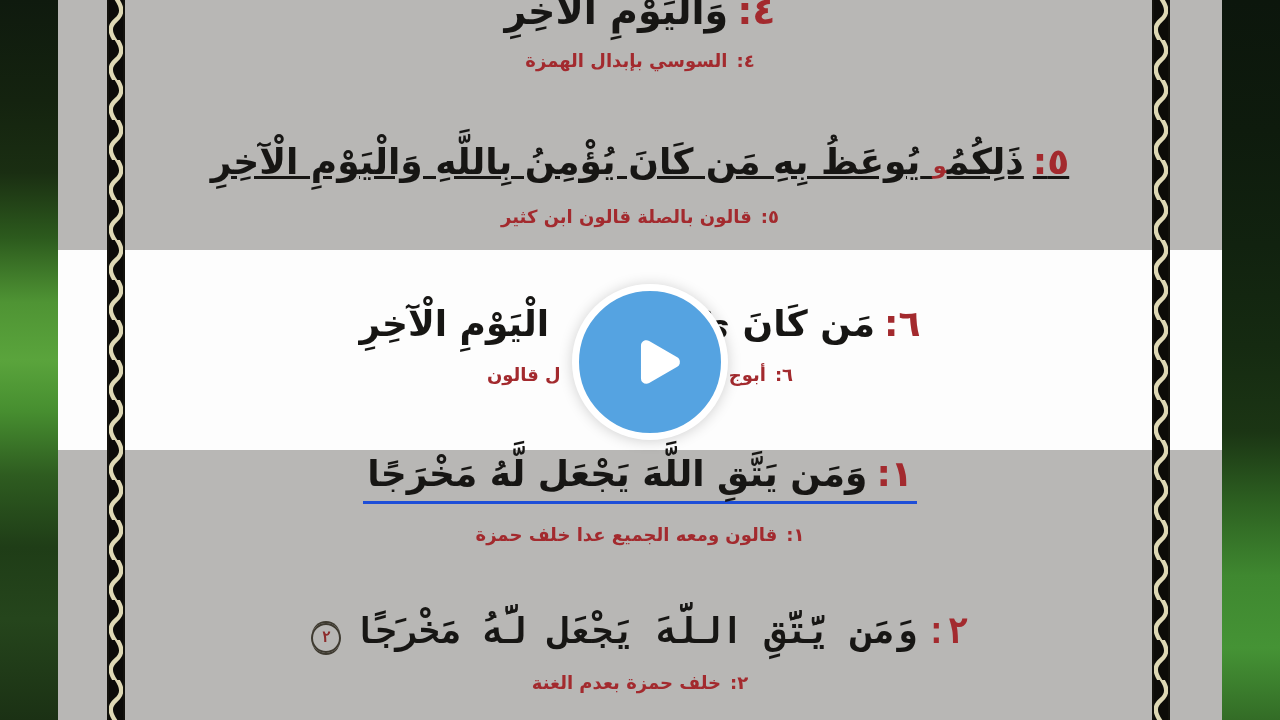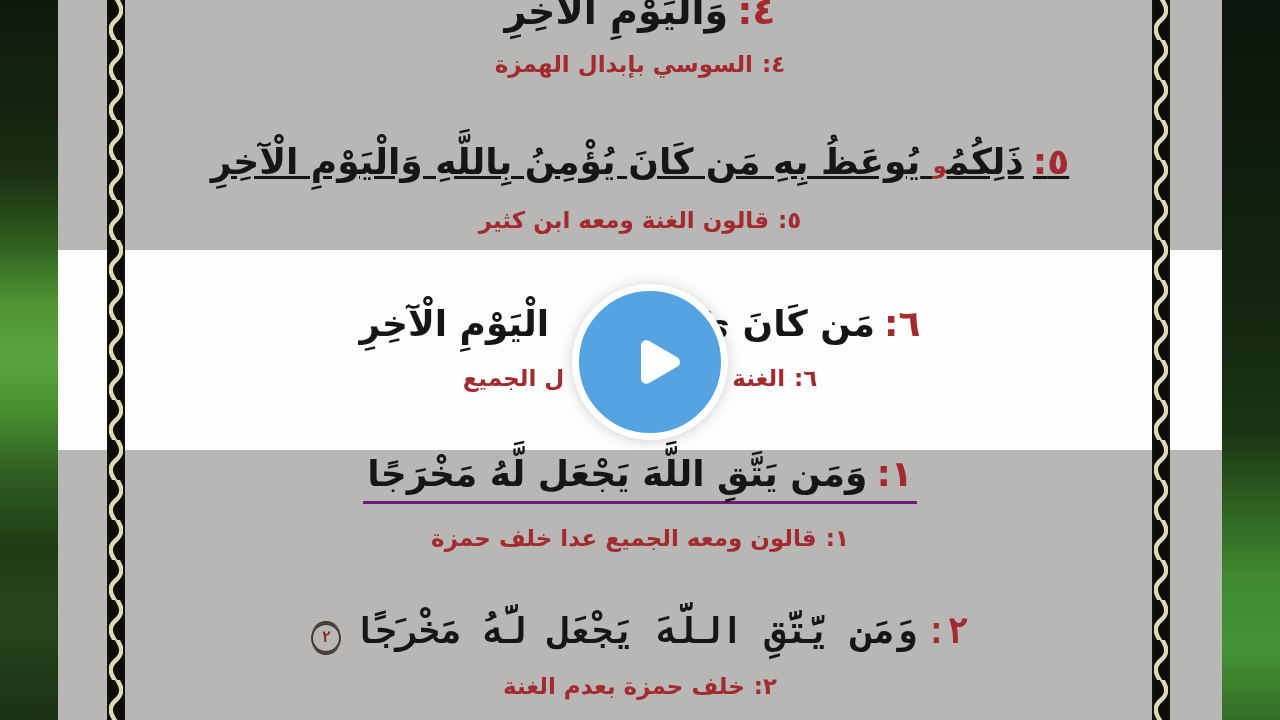--- a/index.html
+++ b/index.html
@@ -44,24 +44,24 @@
   .rope-left { left:107px; }
   .rope-right { left:1152px; }
 
   
   .row {
     position:absolute; left:130px; right:130px;
     text-align:center; direction:rtl; z-index:5;
     line-height:1.45; white-space:nowrap;
   }
   .verse { color:#171614; font-size:36px; font-weight:bold; }
-  .note  { color:#a32a2e; font-size:23px; font-weight:bold; }
+  .note  { color:#a32a2e; font-size:18px; font-weight:bold; }
   .num   { color:#a32a2e; margin-inline-end:9px; }
   .small-waw { color:#a32a2e; font-size:0.62em; vertical-align:0.05em; }
-  .underlined { border-bottom:3px solid #701a75; padding:0 4px 7px 4px; }
+  .underlined { border-bottom:3px solid #1d4ed8; padding:0 4px 7px 4px; }
   .gap-verse { display:inline-block; width:148px; }
   .gap-note  { display:inline-block; width:168px; }
   .vmark {
     display:inline-flex; align-items:center; justify-content:center;
     width:30px; height:30px; border:2px solid #3e3a30; border-radius:50%;
     font-size:15px; font-weight:bold; color:#8d2b2b;
     vertical-align:0.1em; margin-inline-start:12px;
     box-shadow:0 -3px 0 -1px #3e3a30, 0 3px 0 -1px #3e3a30;
   }
 
@@ -115,28 +115,28 @@
 </div>
 <div class="row note" style="top:48px;">
   <span class="num">٤:</span><span>السوسي بإبدال الهمزة</span>
 </div>
 
 <div class="row verse" style="top:136px;text-decoration:underline;">
   <span class="num">٥:</span><span>ذَلِكُمُ</span><span class="small-waw">و</span>
   <span>يُوعَظُ بِهِ مَن كَانَ يُؤْمِنُ بِاللَّهِ وَالْيَوْمِ الْآخِرِ</span>
 </div>
 <div class="row note" style="top:204px;">
-  <span class="num">٥:</span><span>قالون الغنة ومعه ابن كثير</span>
+  <span class="num">٥:</span><span>قالون بالصلة قالون ابن كثير</span>
 </div>
 
 <div class="row verse" style="top:298px;">
   <span class="num">٦:</span><span>مَن كَانَ يُ</span><span class="gap-verse"></span><span>الْيَوْمِ الْآخِرِ</span>
 </div>
 <div class="row note" style="top:362px;">
-  <span class="num">٦:</span><span>الغنة</span><span class="gap-note"></span><span>ل الجميع</span>
+  <span class="num">٦:</span><span>أبوج</span><span class="gap-note"></span><span>ل قالون</span>
 </div>
 
 <div class="row verse" style="top:448px;">
   <span class="underlined"><span class="num">١:</span><span>وَمَن يَتَّقِ اللَّهَ يَجْعَل لَّهُ مَخْرَجًا</span></span>
 </div>
 <div class="row note" style="top:522px;text-align:center;">
   <span class="num">١:</span><span>قالون ومعه الجميع عدا خلف حمزة</span>
 </div>
 
 <div class="row verse" style="top:608px;font-family:Liberation Mono, monospace;">

